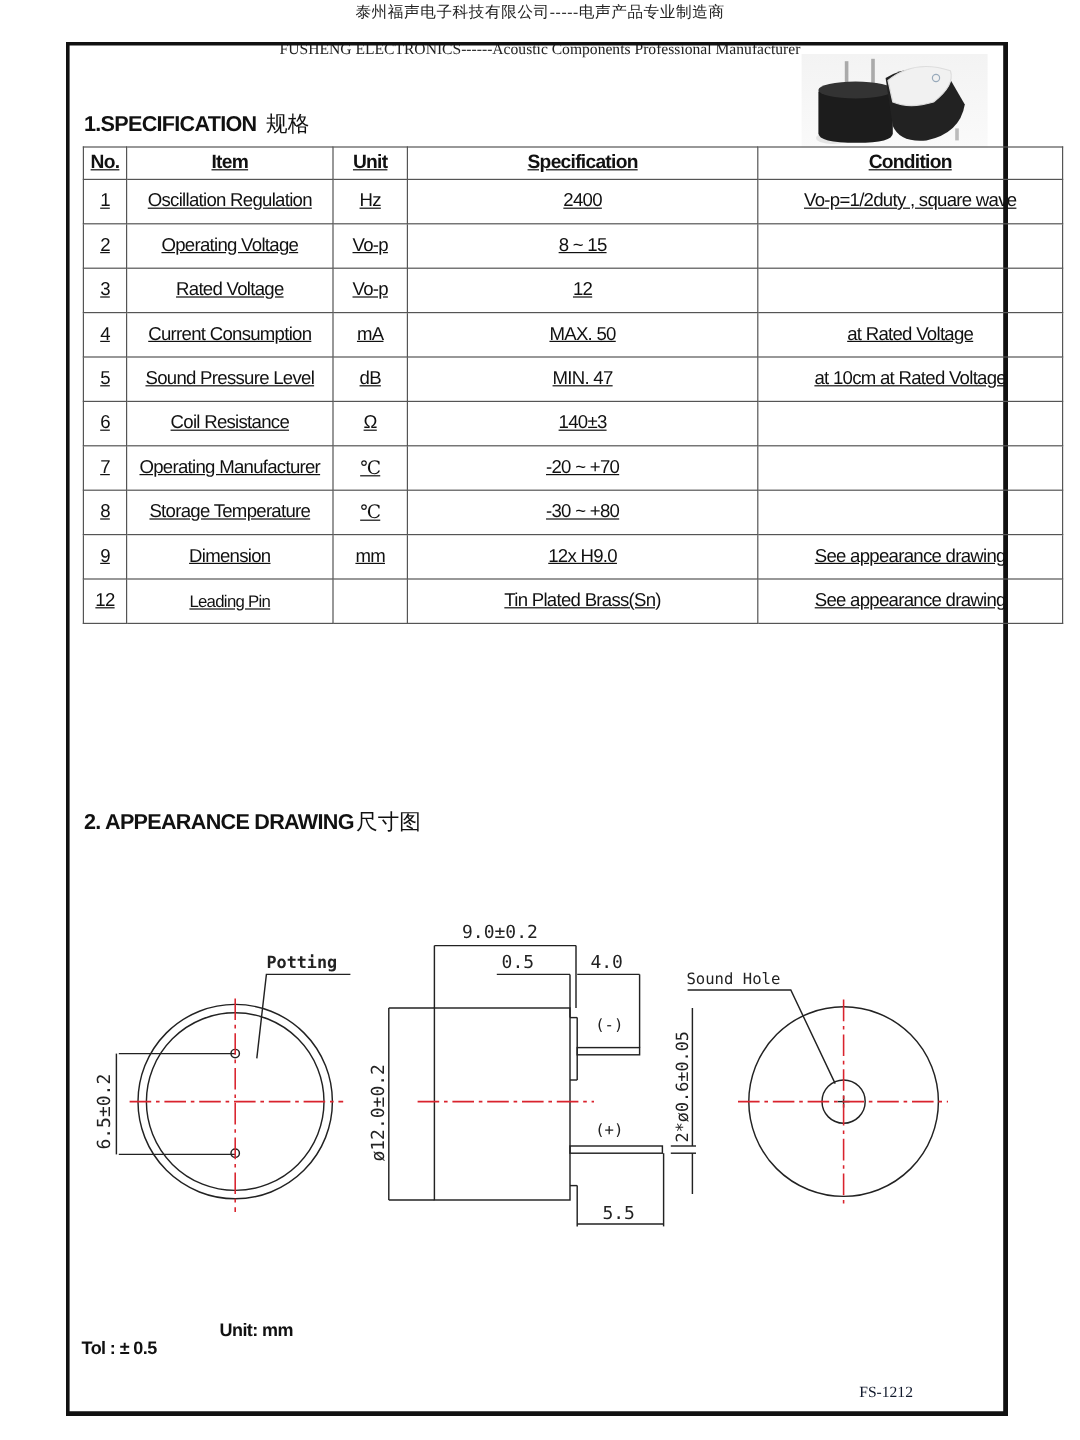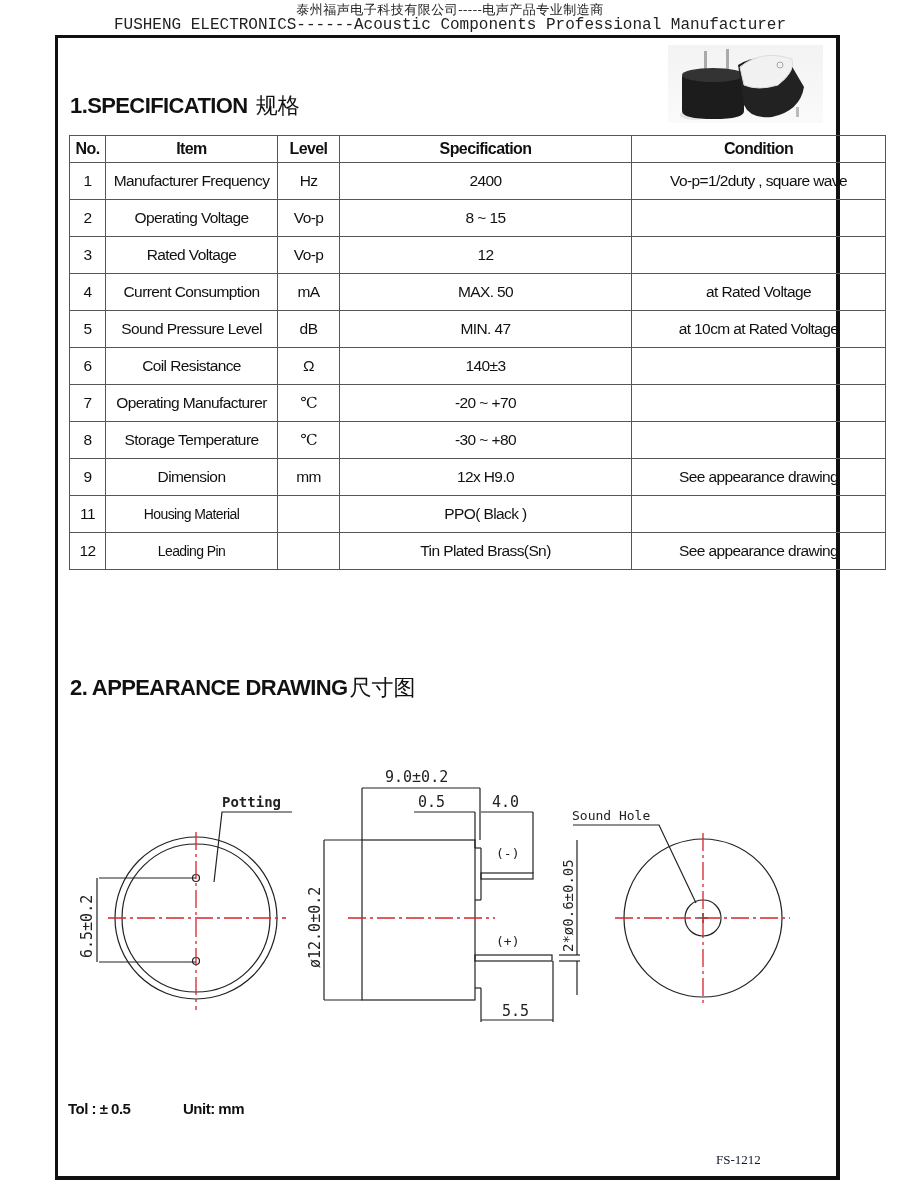--- a/index.html
+++ b/index.html
@@ -1,24 +1,24 @@
 <!DOCTYPE html>
 <html><head>
   <meta charset="utf-8">
   <style>
     html, body { margin: 0; padding: 0; background: #ffffff; }
     body { width: 900px; height: 1200px; position: relative; overflow: hidden; font-family: "Liberation Sans", sans-serif; color: #111; }
     .hdr { position: absolute; left: 0; width: 900px; text-align: center; font-family: "Liberation Serif", serif; color: #222; }
     .hdr-cn { top: 1px; font-size: 13px; letter-spacing: 0.5px; }
-    .hdr-en { top: 16px; font-size: 16px; font-family: Liberation Mono, monospace; }
+    .hdr-en { top: 33px; font-size: 13px; }
     .frame { position: absolute; left: 55px; top: 35px; width: 778px; height: 1138px; border: 3px solid #111; border-right-width: 4px; border-bottom-width: 4px; }
-    .sec-title { position: absolute; font-weight: bold; font-size: 22px; letter-spacing: -0.6px; color: #111; }
+    .sec-title { position: absolute; font-weight: bold; font-size: 18px; letter-spacing: -0.6px; color: #111; }
     .sec-title .cn { font-weight: normal; font-family: "DejaVu Sans", sans-serif; margin-left: 8px; letter-spacing: 0; }
     .photo { position: absolute; left: 668px; top: 45px; width: 155px; height: 78px; background: linear-gradient(180deg,#f3f3f3,#fafafa); }
-    table.spec { position: absolute; left: 69px; top: 135px; width: 754px; border-collapse: collapse; table-layout: fixed; }
+    table.spec { position: absolute; left: 69px; top: 122px; width: 754px; border-collapse: collapse; table-layout: fixed; text-decoration: underline; }
     table.spec th, table.spec td { border: 1.3px solid #555; text-align: center; font-size: 15.5px; letter-spacing: -0.6px; padding: 0; height: 36px; color: #111; }
     table.spec th { font-weight: bold; height: 26px; font-size: 16px; }
     table.spec td.small { font-size: 14px; }
     table.spec td.two { font-size: 14px; line-height: 16px; }
     .deg { font-family: "DejaVu Serif", serif; font-size: 14px; }
     .drawing { position: absolute; left: 60px; top: 740px; width: 780px; height: 320px; }
     .foot { position: absolute; top: 1100px; font-weight: bold; font-size: 15px; letter-spacing: -0.5px; }
     .code { position: absolute; left: 716px; top: 1152px; font-family: "Liberation Serif", serif; font-size: 13px; color: #0f172a; }
     svg text { font-family: "DejaVu Sans Mono", monospace; }
   </style>
@@ -53,29 +53,29 @@
     <col style="width:36px">
       <col style="width:172px">
       <col style="width:62px">
       <col style="width:292px">
       <col style="width:254px">
   </colgroup>
   <thead>
     <tr>
       <th>No.</th>
       <th>Item</th>
-      <th>Level</th>
+      <th>Unit</th>
       <th>Specification</th>
       <th>Condition</th>
     </tr>
   </thead>
   <tbody>
     <tr>
       <td>1</td>
-      <td>Manufacturer Frequency</td>
+      <td>Oscillation Regulation</td>
       <td>Hz</td>
       <td>2400</td>
       <td>Vo-p=1/2duty , square wave</td>
     </tr>
     <tr>
       <td>2</td>
       <td>Operating Voltage</td>
       <td>Vo-p</td>
       <td>8 ~ 15</td>
       <td></td>
@@ -121,27 +121,20 @@
       <td class="deg">℃</td>
       <td>-30 ~ +80</td>
       <td></td>
     </tr>
     <tr>
       <td>9</td>
       <td>Dimension</td>
       <td>mm</td>
       <td>12x H9.0</td>
       <td>See appearance drawing</td>
-    </tr>
-    <tr>
-      <td>11</td>
-      <td class="small">Housing Material</td>
-      <td></td>
-      <td>PPO( Black )</td>
-      <td></td>
     </tr>
     <tr>
       <td>12</td>
       <td class="small">Leading Pin</td>
       <td></td>
       <td>Tin Plated Brass(Sn)</td>
       <td>See appearance drawing</td>
     </tr>
   </tbody>
 </table>
@@ -215,15 +208,15 @@
   <text x="385" y="782" font-size="15" fill="#222">9.0±0.2</text>
   <text x="418" y="807" font-size="15" fill="#222">0.5</text>
   <text x="492" y="807" font-size="15" fill="#222">4.0</text>
   <text x="0" y="0" font-size="15" fill="#222" transform="translate(320,968) rotate(-90)">ø12.0±0.2</text>
   <text x="0" y="0" font-size="14" fill="#222" transform="translate(573,952) rotate(-90)">2*ø0.6±0.05</text>
   <text x="502" y="1016" font-size="15" fill="#222">5.5</text>
   <text x="496" y="858" font-size="13" fill="#222">(-)</text>
   <text x="496" y="946" font-size="13" fill="#222">(+)</text>
 </svg>
 
-<div class="foot" style="left:68px;">Tol : ± 0.5</div>
+<div class="foot" style="left:68px;margin-top:15px;">Tol : ± 0.5</div>
 <div class="foot" style="left:183px;">Unit: mm</div>
 <div class="code">FS-1212</div>
 
 </body></html>

